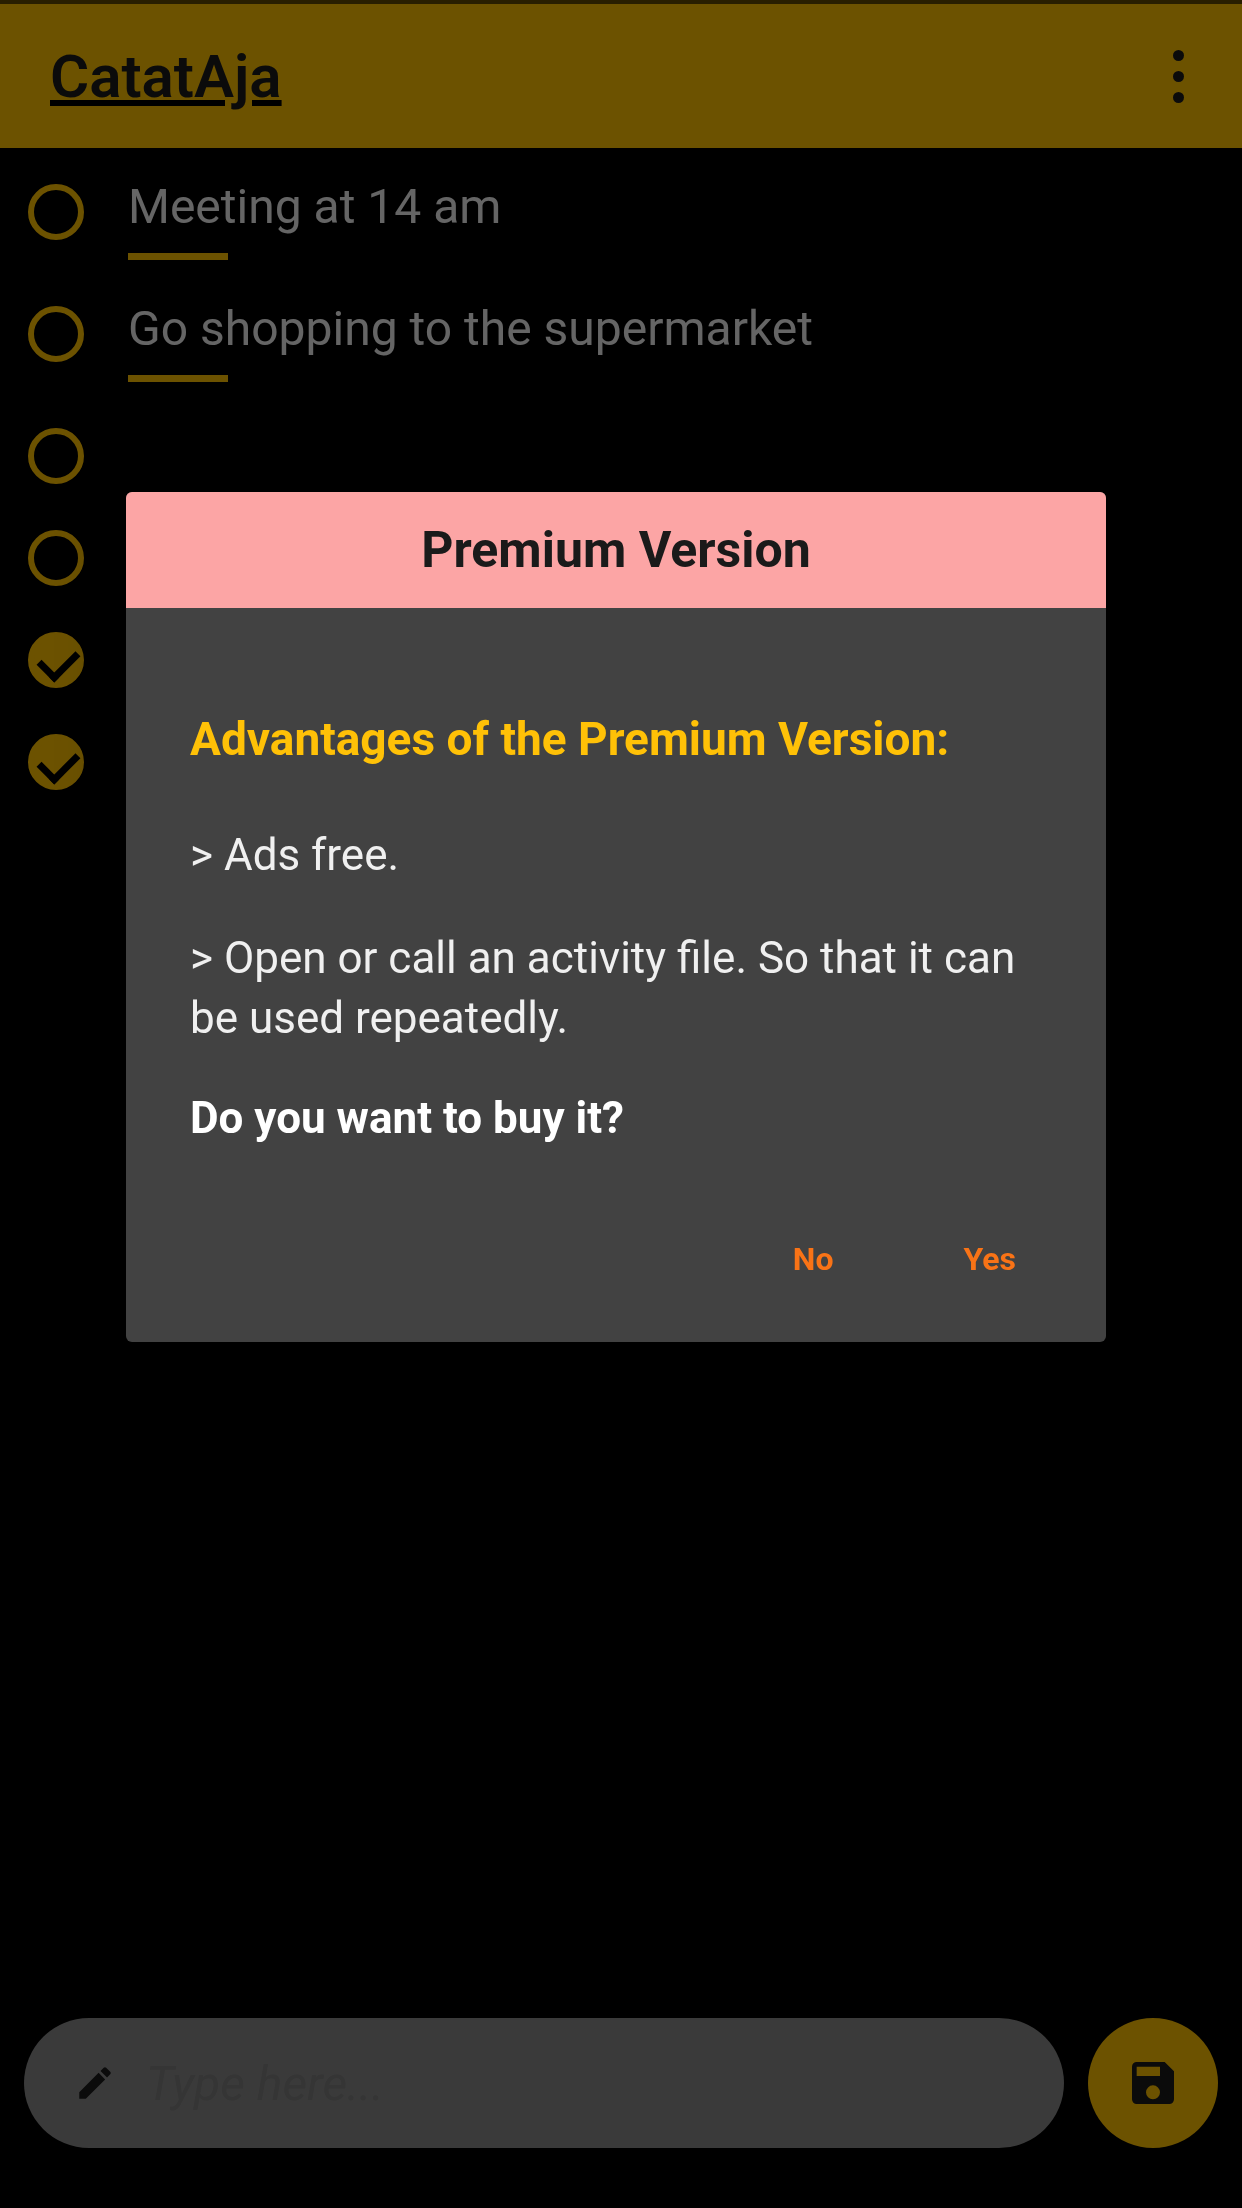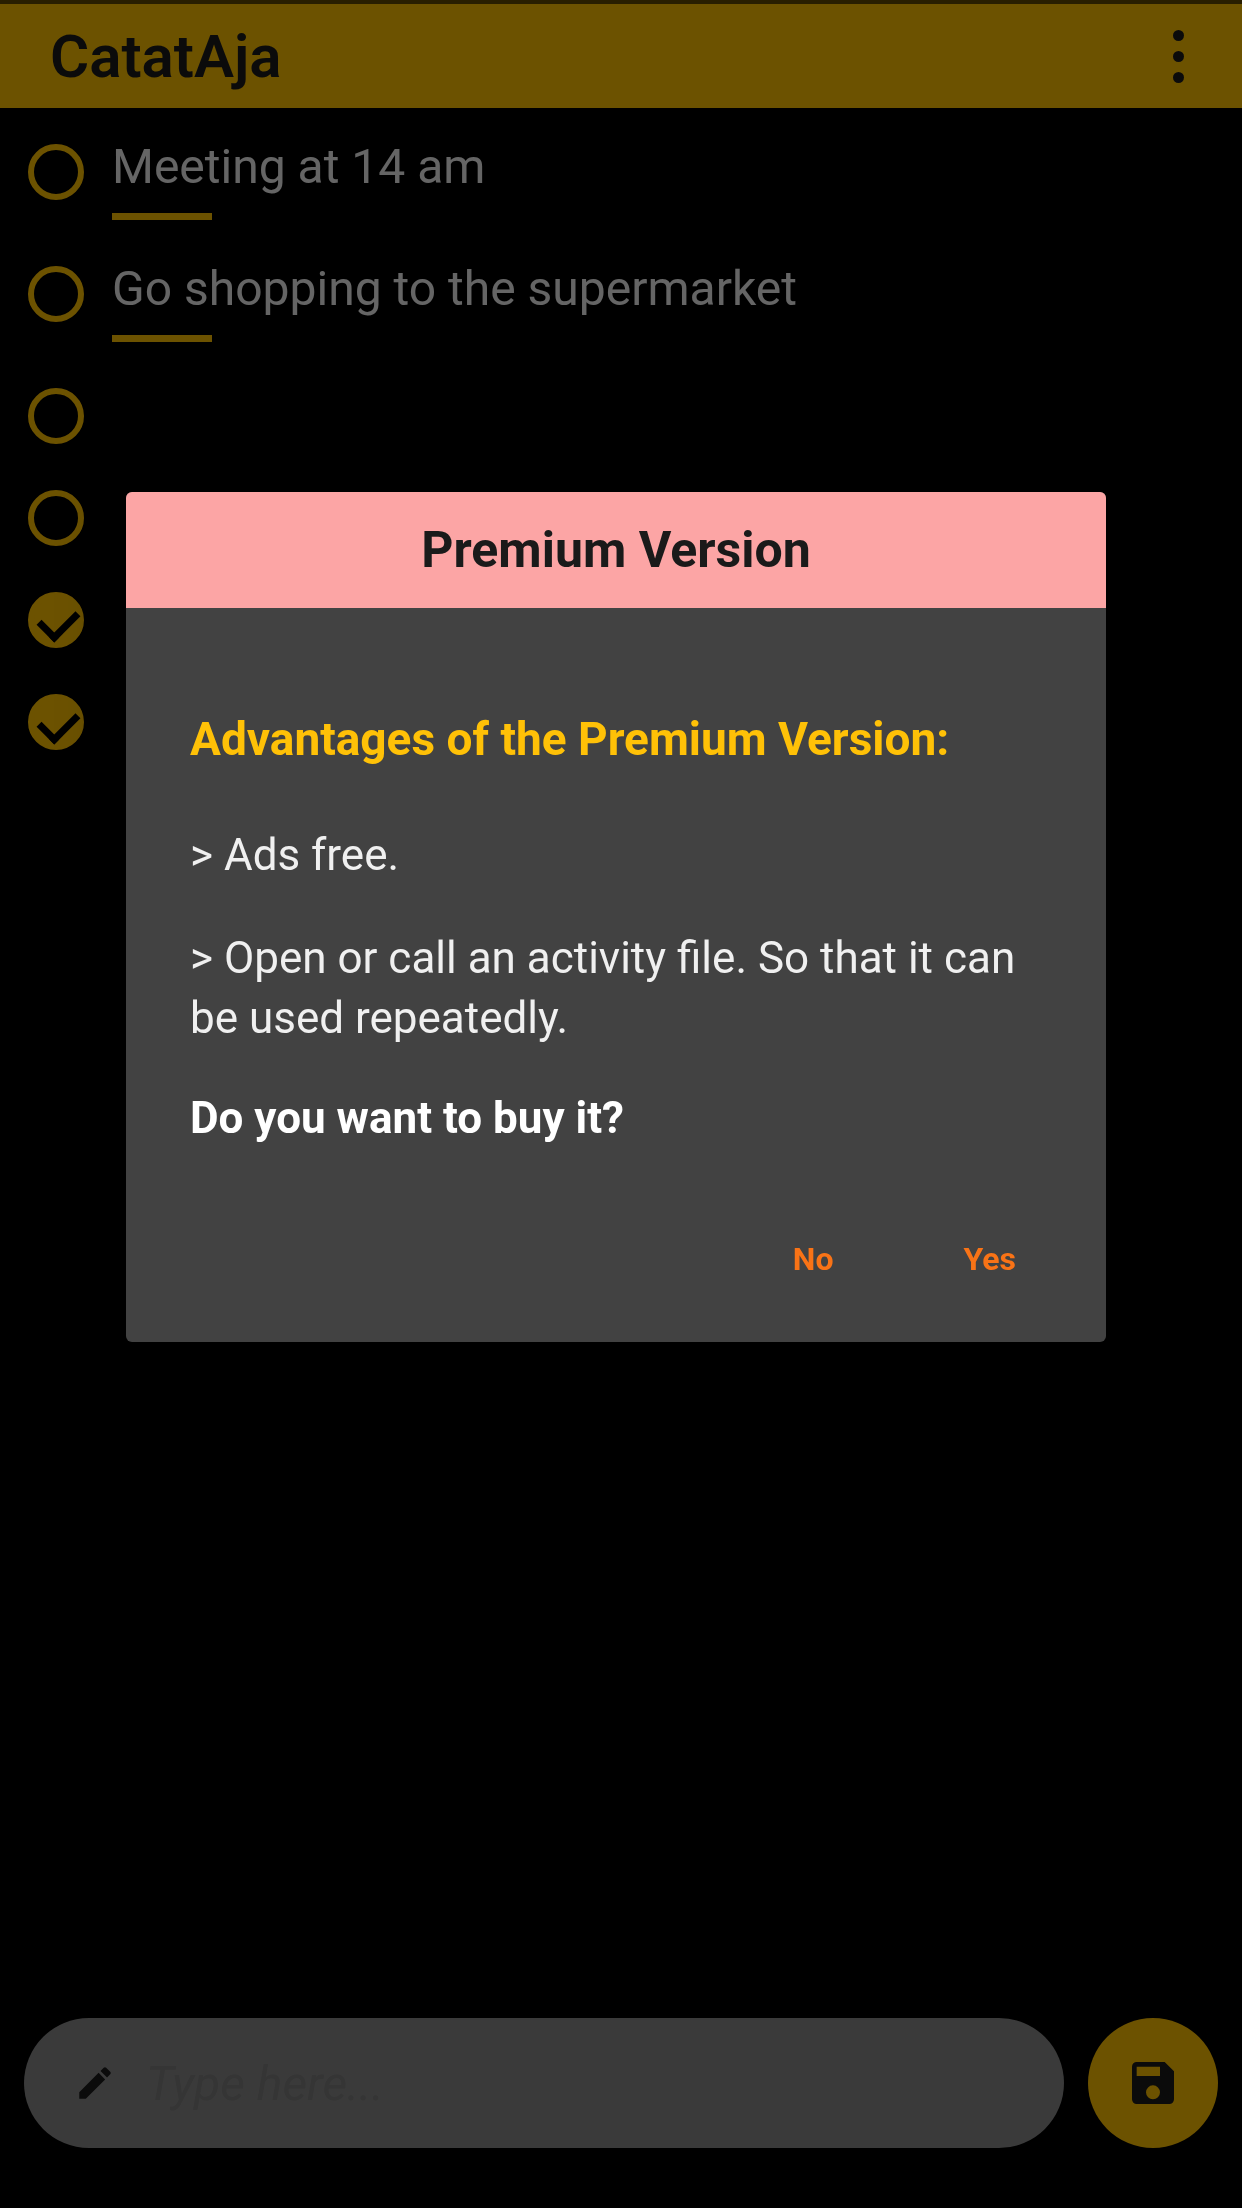--- a/index.html
+++ b/index.html
@@ -21,26 +21,27 @@
   }
 
   
   .statusbar {
     height: 4px;
     background: #5a4400;
   }
 
   
   .appbar {
-    height: 104px;
+    height: 144px;
     background: #f0b500;
     display: flex;
     align-items: center;
     justify-content: space-between;
     padding: 0 40px 0 50px;
+    text-decoration: underline;
   }
   .appbar .title {
     font-size: 60px;
     font-weight: 600;
     color: #1a1a1a;
   }
   .appbar .more {
     width: 48px;
     height: 80px;
     display: flex;
@@ -59,21 +60,21 @@
   
   .tasklist {
     padding: 30px 28px 0 28px;
     display: flex;
     flex-direction: column;
     gap: 40px;
   }
   .task {
     display: flex;
     align-items: flex-start;
-    gap: 28px;
+    gap: 44px;
   }
   .checkbox {
     width: 56px; height: 56px;
     border: 6px solid #f0b500;
     border-radius: 50%;
     flex-shrink: 0;
     margin-top: 6px;
     position: relative;
   }
   .checkbox.checked {

